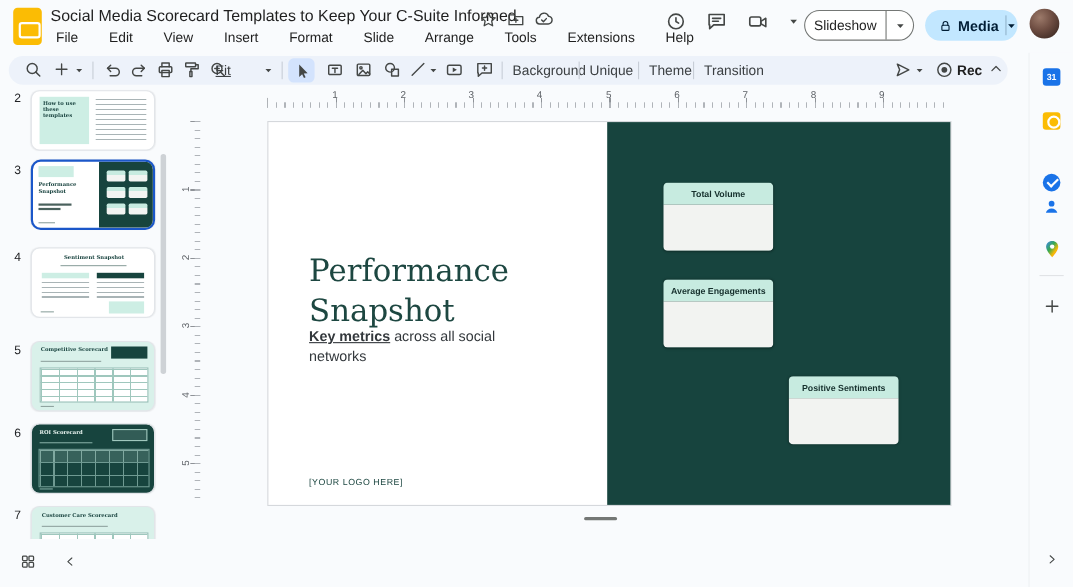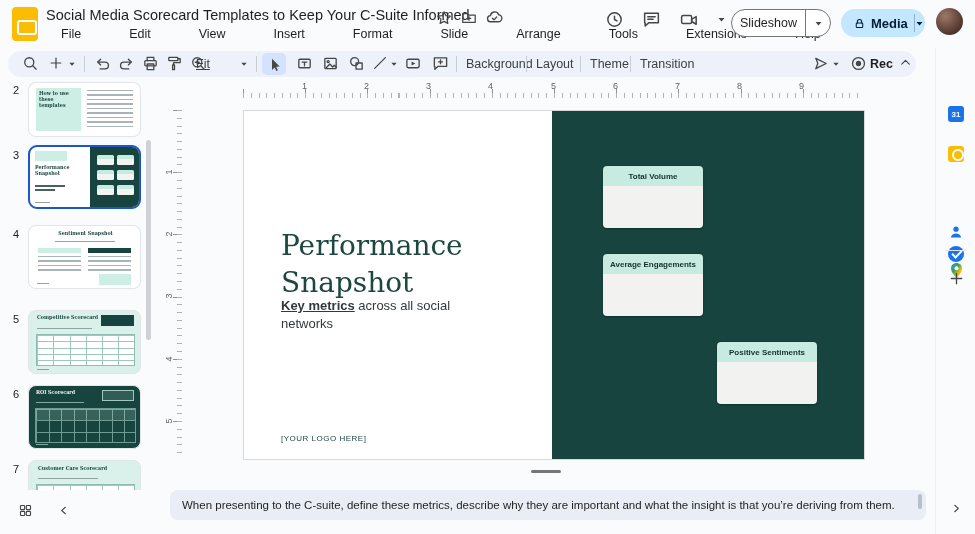--- a/index.html
+++ b/index.html
@@ -11,21 +11,21 @@
   .ic { display:inline-flex; align-items:center; justify-content:center; }
   .ic svg { display:block; stroke:#444746; fill:none; stroke-width:1.4; stroke-linecap:round; stroke-linejoin:round; }
   .ic svg .fl { fill:#444746; stroke:none; }
 
   
   .logo { position:absolute; left:12px; top:7px; width:26px; height:34px; background:#fbbc04; border-radius:4px; }
   .logo::after { content:""; position:absolute; left:5px; top:13px; width:16px; height:11px; border:2.5px solid #fff; border-radius:3px; }
   .doc-title { position:absolute; left:46px; top:7px; font-size:14.5px; color:#1f1f1f; white-space:nowrap; }
   .title-icons { position:absolute; top:9px; display:flex; gap:9px; }
   .menubar { position:absolute; left:37px; top:25px; display:flex; }
-  .menubar span { font-size:12.5px; color:#1f1f1f; padding:2px 24px; border-radius:6px; cursor:default; }
+  .menubar span { font-size:12.5px; color:#1f1f1f; padding:2px 14px; border-radius:6px; cursor:default; }
   .hdr-right-icons { position:absolute; top:10px; display:flex; align-items:center; }
 
   .pill { position:absolute; top:9px; height:28px; display:flex; align-items:center; border-radius:14px; }
   .slideshow-pill { left:731px; width:100px; background:#fff; border:1px solid #747775; }
   .slideshow-pill .lbl { flex:1; text-align:center; font-size:12.5px; color:#1f1f1f; }
   .slideshow-pill .split { width:1px; height:26px; background:#747775; }
   .slideshow-pill .dd { width:24px; display:flex; justify-content:center; }
   .share-pill { left:841px; width:84px; background:#c2e7ff; color:#001d35; }
   .share-pill svg { stroke:#001d35; }
   .share-pill .lbl { font-size:13px; font-weight:bold; margin:0 6px 0 5px; }
@@ -37,21 +37,21 @@
 
   
   .toolbar { position:absolute; left:8px; top:51px; width:908px; height:26px; background:#edf2fa; border-radius:13px; }
   .toolbar .ic { position:absolute; top:4px; }
   .tb-sep { position:absolute; top:5px; width:1px; height:16px; background:#c7cdd6; }
   .tb-label { position:absolute; top:6px; font-size:12.5px; color:#3c4043; }
   .sel-tool { position:absolute; left:254px; top:2px; width:24px; height:22px; background:#d3e3fd; border-radius:5px; display:flex; align-items:center; justify-content:center; }
 
   
   .right-strip { position:absolute; right:0; top:48px; width:40px; height:486px; background:#f9fbfd; border-left:1px solid #eef1f4; }
-  .strip-ic { position:absolute; left:12px; width:16px; height:16px;margin-top:44px; }
+  .strip-ic { position:absolute; left:12px; width:16px; height:16px; }
   .g-cal { background:#1a73e8; border-radius:3px; color:#fff; font-size:8px; font-weight:bold; display:flex; align-items:center; justify-content:center; }
   .g-keep { background:#fbbc04; border-radius:3px; position:relative; }
   .g-keep::after { content:""; position:absolute; left:4px; top:3px; width:8px; height:8px; border:2px solid #fff; border-radius:50%; }
   .g-tasks { background:#1a73e8; border-radius:50%; position:relative; }
   .g-tasks::after { content:""; position:absolute; left:4px; top:4px; width:8px; height:4px; border-left:2px solid #fff; border-bottom:2px solid #fff; transform:rotate(-45deg); }
   .strip-sep { position:absolute; left:9px; width:22px; height:1px; background:#e1e3e6; }
   .g-plus { position:absolute; left:12px; }
 
   
   .filmstrip { position:absolute; left:0; top:80px; width:162px; height:410px; overflow:hidden; }
@@ -309,21 +309,21 @@
     <span class="ic" style="left:424px;">
         <svg width="17" height="17" viewBox="0 0 18 18">
           <path d="M2.5 3h13v9h-9L3 15.2V12h-.5z"></path>
           <path d="M9 5.3v4M7 7.3h4"></path>
         </svg>
       </span>
     <span class="tb-sep" style="left:448px;"></span>
 
     <span class="tb-label" style="left:458px;">Background</span>
     <span class="tb-sep" style="left:518px;"></span>
-    <span class="tb-label" style="left:528px;">Layout</span>
+    <span class="tb-label" style="left:528px;">Unique</span>
     <span class="tb-sep" style="left:572px;"></span>
     <span class="tb-label" style="left:582px;">Theme</span>
     <span class="tb-sep" style="left:622px;"></span>
     <span class="tb-label" style="left:632px;">Transition</span>
 
     <span class="ic" style="left:804px;">
         <svg width="17" height="17" viewBox="0 0 18 18">
           <path d="M4 3.5L15 9 4 14.5l2.2-5.5z"></path>
         </svg>
       </span>
@@ -496,24 +496,20 @@
         <div class="bd"></div>
     </div>
     <div class="m-card" style="left:473px; top:231px;">
       <div class="hd">Positive Sentiments</div>
         <div class="bd"></div>
     </div>
   </div>
 
   <div class="drag-handle"></div>
 
-  <div class="notes">
-    <div class="txt">When presenting to the C-suite, define these metrics, describe why they are important and what the insight is that you’re deriving from them.</div>
-    <div class="sb"></div>
-  </div>
 
   <div class="bottom-left">
     <span class="ic">
         <svg width="15" height="15" viewBox="0 0 18 18">
           <rect x="3" y="3" width="5" height="5" rx="1"></rect>
           <rect x="10" y="3" width="5" height="5" rx="1"></rect>
           <rect x="3" y="10" width="5" height="5" rx="1"></rect>
           <rect x="10" y="10" width="5" height="5" rx="1"></rect>
         </svg>
       </span>

